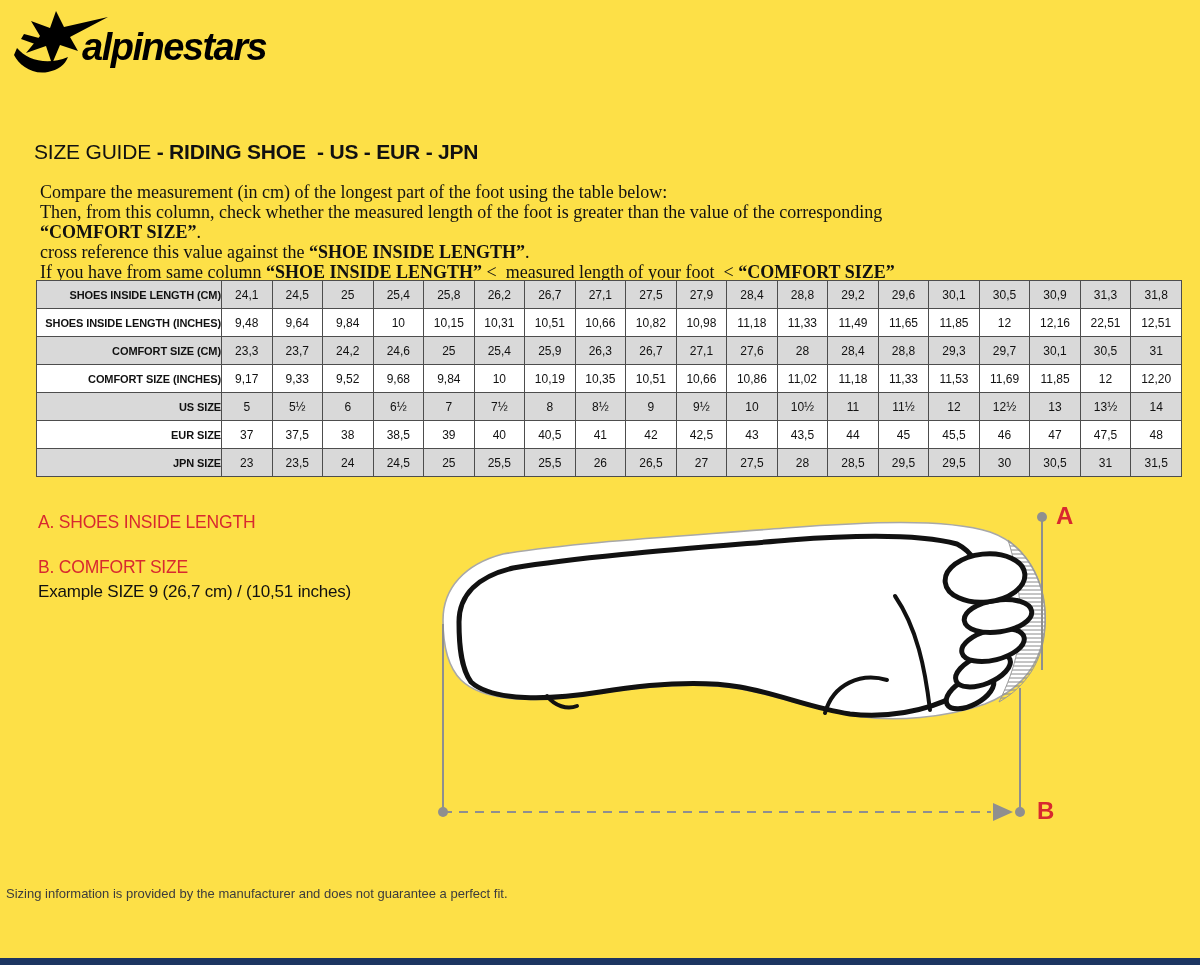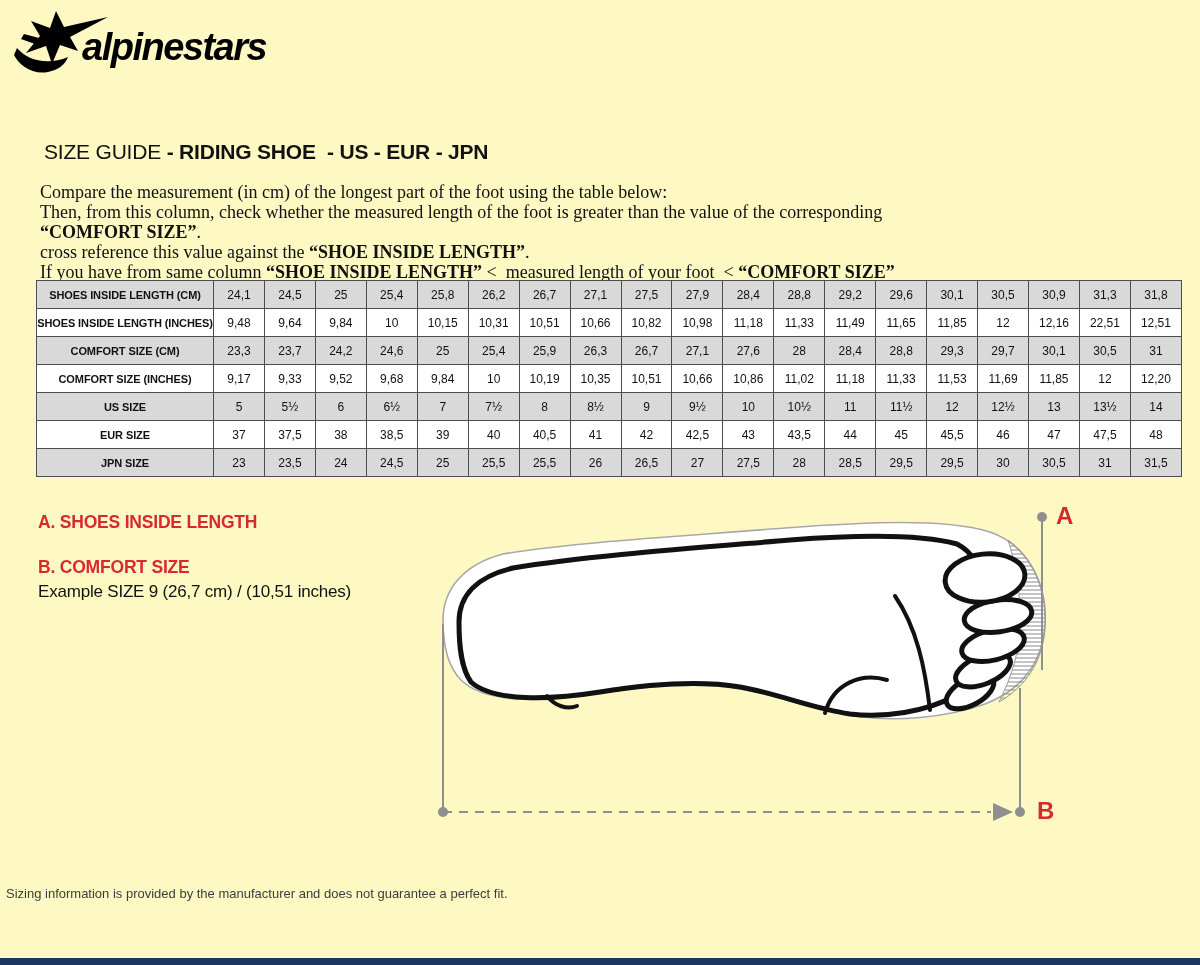--- a/index.html
+++ b/index.html
@@ -1,44 +1,44 @@
 <!DOCTYPE html>
 <html style="--accent-red: #d8292f; --table-shade: #d9d9d9; --navy-bar: #1c3561; --line-gray: #8f8f8f;"><head>
 <meta charset="utf-8">
 <style>
   html,body{margin:0;padding:0;background:#fff;}
-  .page{position:relative;width:1200px;height:965px;background:#fef9c3;overflow:hidden;
+  .page{position:relative;width:1200px;height:965px;background:#fde047;overflow:hidden;
         font-family:"Liberation Sans",sans-serif;color:#111;}
 
   
   .logo{position:absolute;left:12px;top:8px;width:285px;height:68px;}
 
   
-  .title{position:absolute;left:44px;top:140px;margin:0;font-size:21px;letter-spacing:-.2px;
+  .title{position:absolute;left:34px;top:140px;margin:0;font-size:21px;letter-spacing:-.2px;
          font-weight:400;white-space:pre;}
   .title b{font-weight:700;}
 
   
   .intro{position:absolute;left:40px;top:182px;width:860px;font-size:18px;line-height:20px;font-family:Liberation Serif, serif;}
   .intro p{margin:0;white-space:pre-wrap;}
   .intro b{font-weight:700;}
 
   
   .table-wrap{position:absolute;left:36px;top:280px;width:1146px;}
   table.sizes{border-collapse:collapse;width:100%;table-layout:fixed;}
   table.sizes th,table.sizes td{border:1px solid #4d4d4d;height:27px;padding:0;
         font-size:12px;text-align:center;vertical-align:middle;background:#fff;}
-  table.sizes th{width:176px;text-align:center;padding-left:0;font-size:11px;font-weight:700;
+  table.sizes th{width:176px;text-align:right;padding-left:8px;font-size:11px;font-weight:700;
         letter-spacing:-.1px;}
   table.sizes tr.shaded th,table.sizes tr.shaded td{background:var(--table-shade,#d9d9d9);}
 
   
   .legend{position:absolute;left:38px;top:512px;width:380px;}
   .legend .sec{margin-bottom:24px;}
-  .sec-heading{color:var(--accent-red,#d8292f);font-size:17.5px;font-weight:700;margin:0 0 4px 0;
+  .sec-heading{color:var(--accent-red,#d8292f);font-size:17.5px;font-weight:400;margin:0 0 4px 0;
         letter-spacing:-.2px;}
   .sec-example{font-size:17px;margin:0;letter-spacing:-.2px;}
 
   
   .diagram{position:absolute;left:425px;top:488px;width:665px;height:350px;}
 
   
   .footer{position:absolute;left:6px;top:886px;font-size:13px;line-height:15px;color:#3c3c3c;}
   .footer div{white-space:pre;}
 

